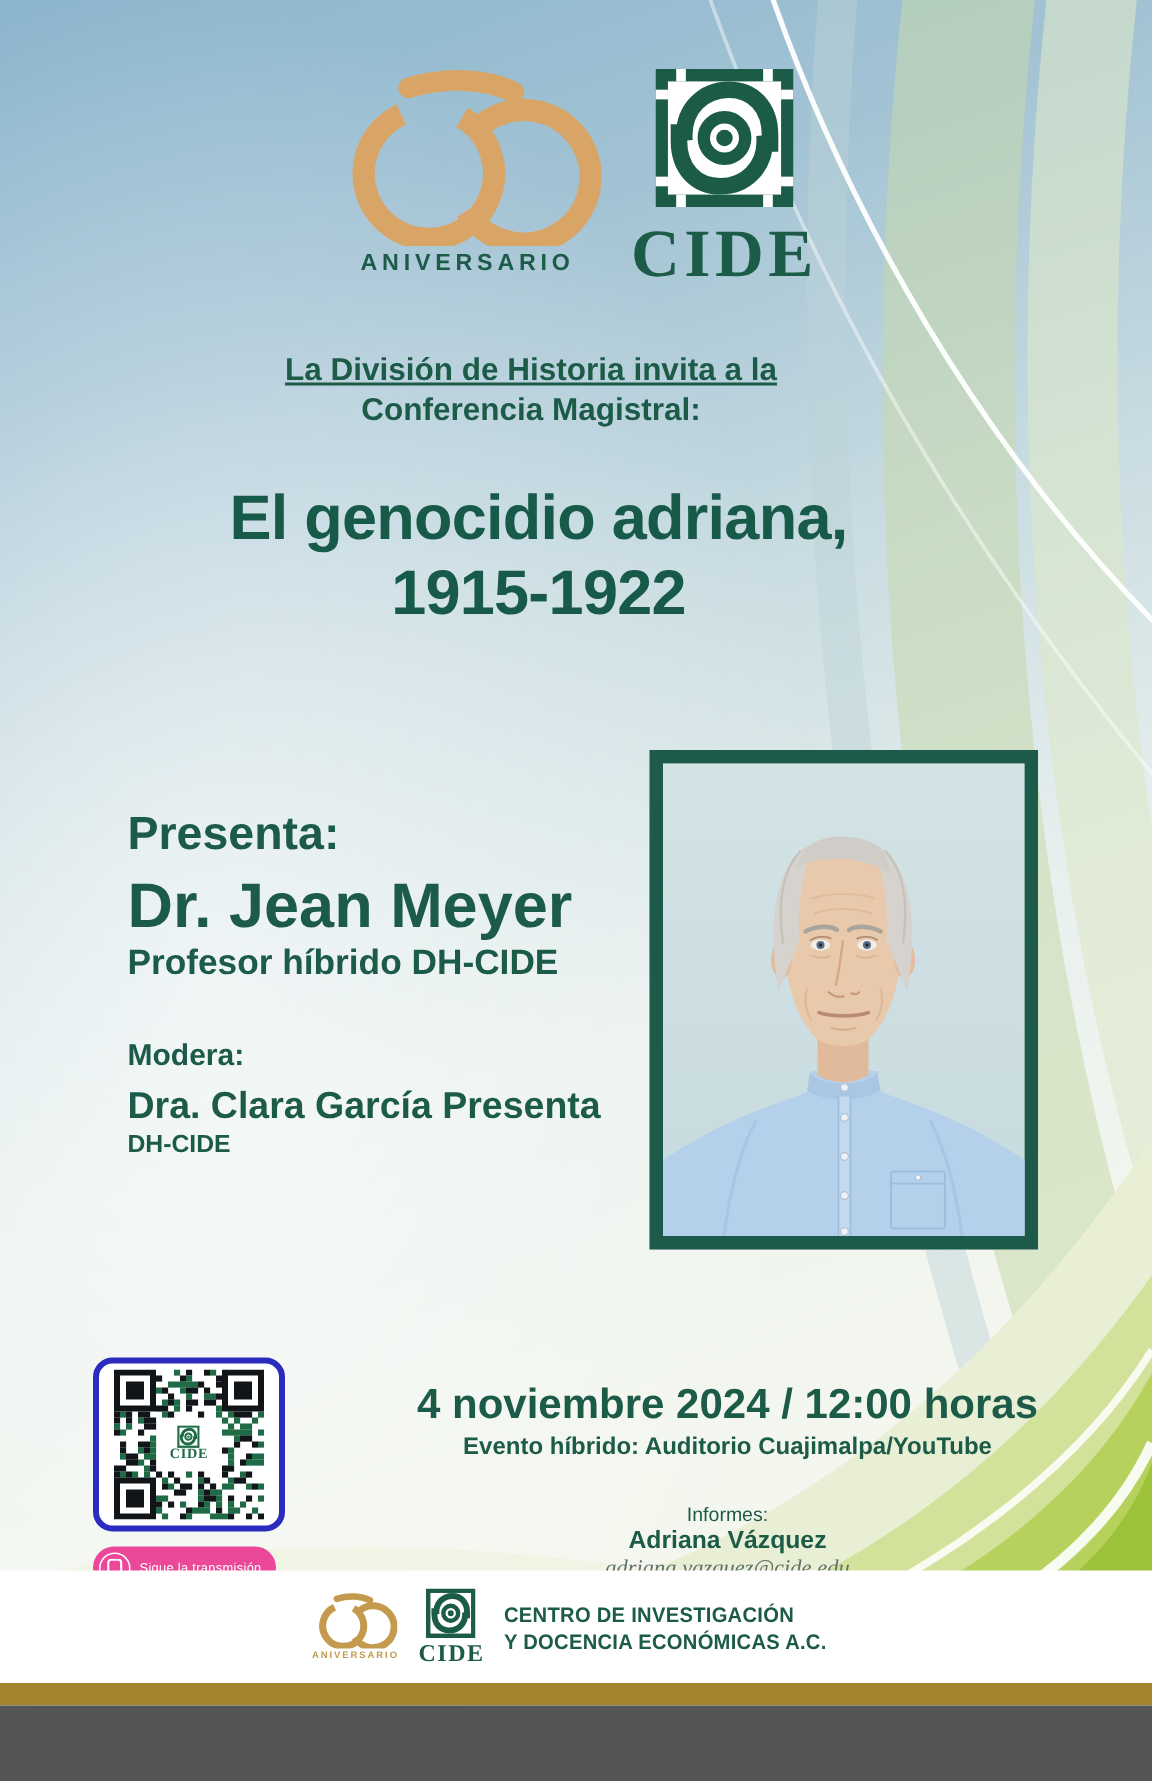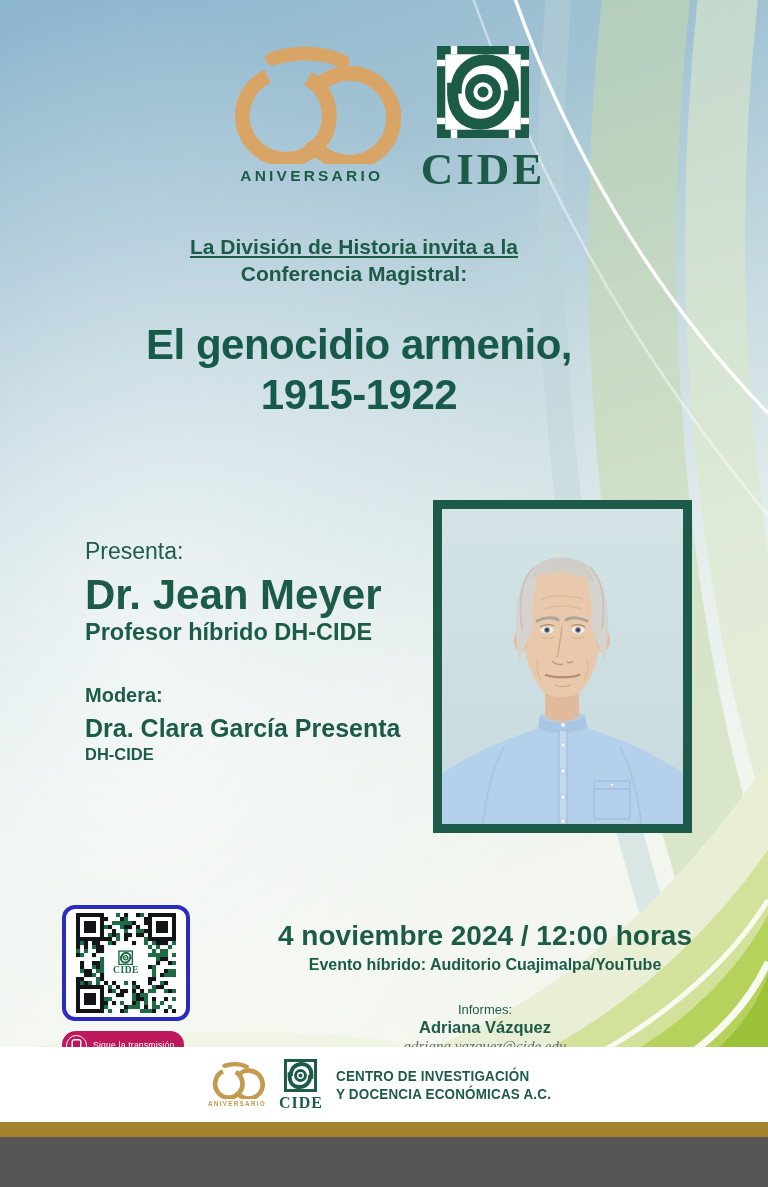--- a/index.html
+++ b/index.html
@@ -18,38 +18,38 @@
   .logo50{display:flex;flex-direction:column;align-items:center;}
   .logo50 .aniv{margin-top:3px;color:#1d5b49;font-weight:bold;font-size:15.5px;letter-spacing:3.2px;}
   .logoCide{display:flex;flex-direction:column;align-items:center;}
   .cide-word{font-family:"Liberation Serif",serif;font-weight:bold;color:#1d5b49;font-size:45px;letter-spacing:3px;line-height:1;margin-top:9px;}
   .intro{position:absolute;top:233px;left:0;right:60px;text-align:center;font-size:21px;line-height:27px;color:#1d5b49;}
   .intro .l1{font-weight:600;text-decoration:underline;}
   .intro .l2{font-weight:800;}
   .title{position:absolute;top:320px;left:0;right:50px;text-align:center;color:#175a49;font-size:42px;line-height:50px;font-weight:800;letter-spacing:-0.5px;}
 
   .speaker{position:absolute;left:85px;top:538px;color:#1d5b49;}
-  .speaker .presenta{font-size:23px;font-weight:400;}
+  .speaker .presenta{font-size:31px;font-weight:700;}
   .speaker .name{font-size:42px;font-weight:800;margin-top:8px;line-height:1.05;}
   .speaker .role{font-size:23.5px;font-weight:800;margin-top:2px;}
   .speaker .modera{font-size:20px;font-weight:800;margin-top:38px;}
   .speaker .name2{font-size:25px;font-weight:800;margin-top:7px;}
   .speaker .affil{font-size:16.5px;font-weight:700;margin-top:2px;}
 
   
   .portrait{position:absolute;left:433px;top:500px;width:259px;height:333px;border:9px solid #1d5a49;background:#cfe1e4;}
   .portrait svg{width:100%;height:100%;}
 
   
   .qr-block{position:absolute;left:62px;top:905px;width:130px;}
   .qr-card{width:128px;height:116px;background:#fff;border:4px solid #2b2bbf;border-radius:13px;display:flex;align-items:center;justify-content:center;position:relative;}
   .qr-wrap{position:relative;width:100px;height:100px;}
   .qr-center{position:absolute;left:50%;top:50%;transform:translate(-50%,-50%);background:#fff;border-radius:3px;padding:1px 2px;display:flex;flex-direction:column;align-items:center;box-shadow:0 0 0 2px #fff;}
   .qr-center .word{font-family:"Liberation Serif",serif;font-weight:bold;color:#1e6b45;font-size:9.5px;letter-spacing:0.5px;line-height:1;margin-top:1px;}
-  .follow-pill{margin-top:10px;width:122px;height:28px;background:#be185d;border-radius:15px;display:flex;align-items:center;gap:6px;padding-left:4px;cursor:pointer;}
+  .follow-pill{margin-top:10px;width:122px;height:28px;background:#ec4899;border-radius:15px;display:flex;align-items:center;gap:6px;padding-left:4px;cursor:pointer;}
   .follow-pill .ph{width:21px;height:21px;border-radius:50%;border:1.6px solid #fff;display:flex;align-items:center;justify-content:center;flex:0 0 auto;}
   .follow-pill .lbl{color:#fff;font-size:8.6px;letter-spacing:0.2px;}
 
   
   .event{position:absolute;left:235px;top:920px;width:500px;text-align:center;color:#1d5b49;}
   .event .dt{font-size:28px;font-weight:800;}
   .event .mode{font-size:16px;font-weight:800;margin-top:4px;}
   .contact{position:absolute;left:235px;top:1002px;width:500px;text-align:center;color:#1d5b49;}
   .contact .lab{font-size:13px;font-weight:400;}
   .contact .nm{font-size:16.5px;font-weight:800;margin-top:1px;}
@@ -138,21 +138,21 @@
       <div class="cide-word">CIDE</div>
     </div>
   </div>
 
   <div class="intro">
     <div class="l1">La División de Historia invita a la</div>
     <div class="l2">Conferencia Magistral:</div>
   </div>
 
   <div class="title">
-    <div>El genocidio armenio,</div>
+    <div>El genocidio adriana,</div>
     <div>1915-1922</div>
   </div>
 
   <div class="speaker">
     <div class="presenta">Presenta:</div>
     <div class="name">Dr. Jean Meyer</div>
     <div class="role">Profesor híbrido DH-CIDE</div>
     <div class="modera">Modera:</div>
     <div class="name2">Dra. Clara García Presenta</div>
     <div class="affil">DH-CIDE</div>

